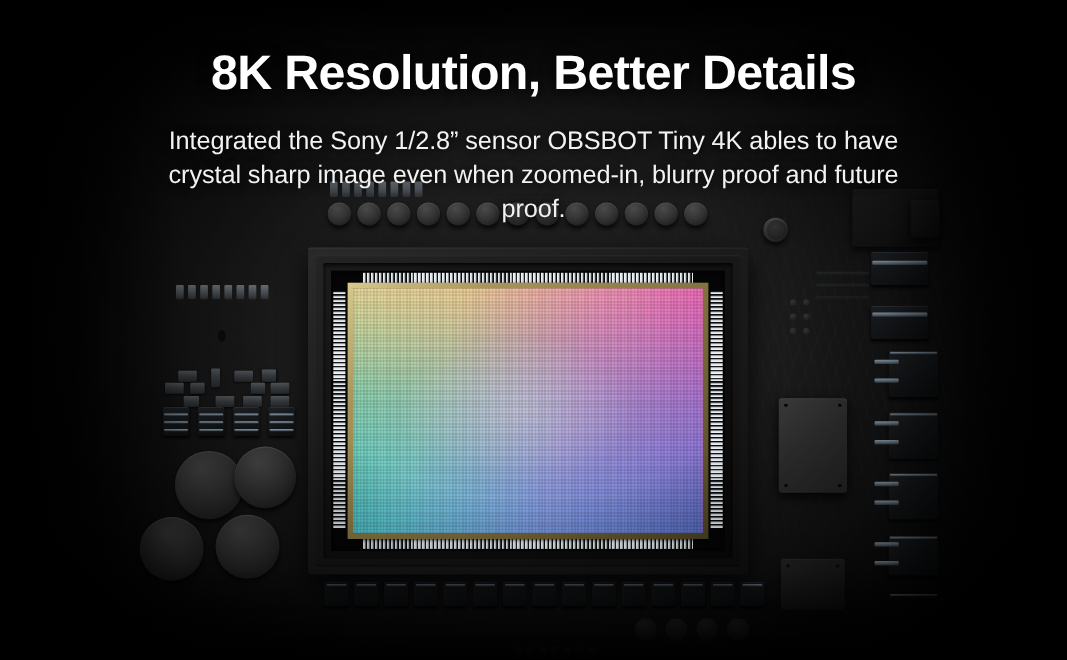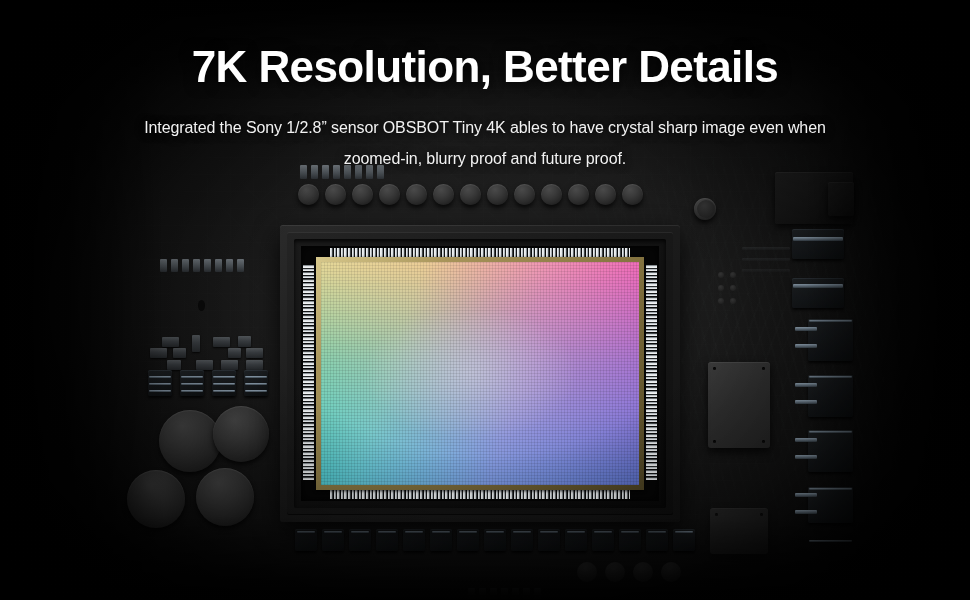--- a/index.html
+++ b/index.html
@@ -226,21 +226,21 @@
     text-shadow: 0 2px 14px rgba(0,0,0,.9);
   }
   #subhead {
     position: absolute;
     left: 50%;
     transform: translateX(-50%);
     top: 112px;
     width: 716px;
     text-align: center;
     color: #f2f2f2;
-    font-size: 16px;
+    font-size: 23px;
     font-weight: 400;
     line-height: 31px;
     letter-spacing: -0.1px;
     z-index: 30;
     text-shadow: 0 1px 10px rgba(0,0,0,.95);
   }
 </style>
 </head>
 <body>
 
@@ -445,16 +445,16 @@
         <div class="die-g2"></div>
         <div class="die-soft"></div>
         <div class="die-mesh"></div>
         <div class="die-sheen"></div>
       </div>
     </div>
   </div>
 
   <div class="vignette"></div>
 
-  <div id="headline">7K Resolution, Better Details</div>
+  <div id="headline">8K Resolution, Better Details</div>
   <div id="subhead">Integrated the Sony 1/2.8” sensor OBSBOT Tiny 4K ables to have crystal sharp image even when zoomed-in, blurry proof and future proof.</div>
 
 </div>
 
 </body></html>

